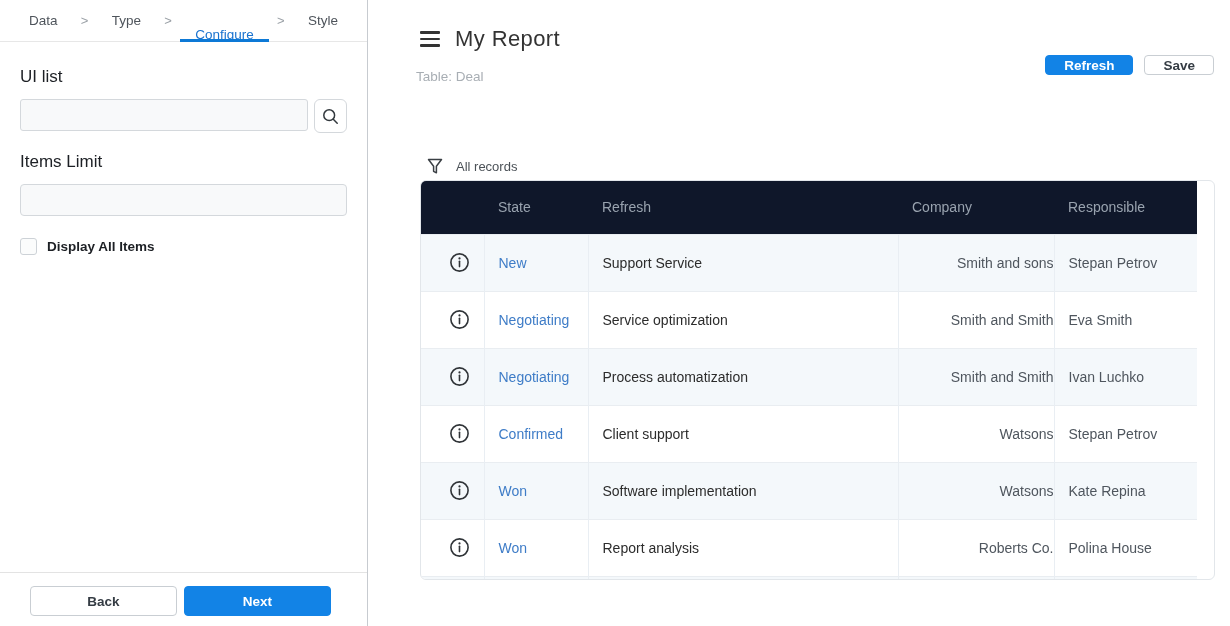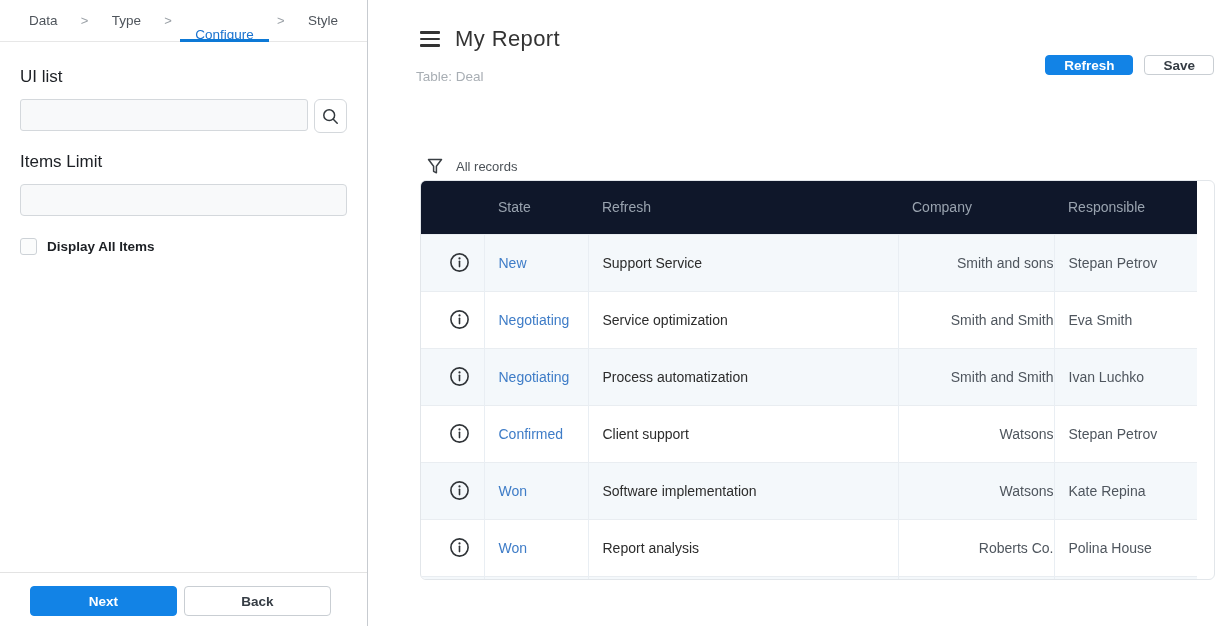--- a/index.html
+++ b/index.html
@@ -161,22 +161,22 @@
     <div class="field-label">Items Limit</div>
     <input class="text-input limit-input" type="text" value="" style="">
 
     <div class="checkbox-row">
       <div class="checkbox" role="checkbox" aria-checked="false"></div>
       <div class="checkbox-label">Display All Items</div>
     </div>
   </div>
 
   <div class="sidebar-footer">
+    <button class="btn btn-secondary">Back</button>
     <button class="btn btn-primary">Next</button>
-    <button class="btn btn-secondary">Back</button>
   </div>
 </div>
 
 <div class="main">
 
   <div class="report-header">
     <div class="hamburger">
       <span></span>
         <span></span>
         <span></span>

